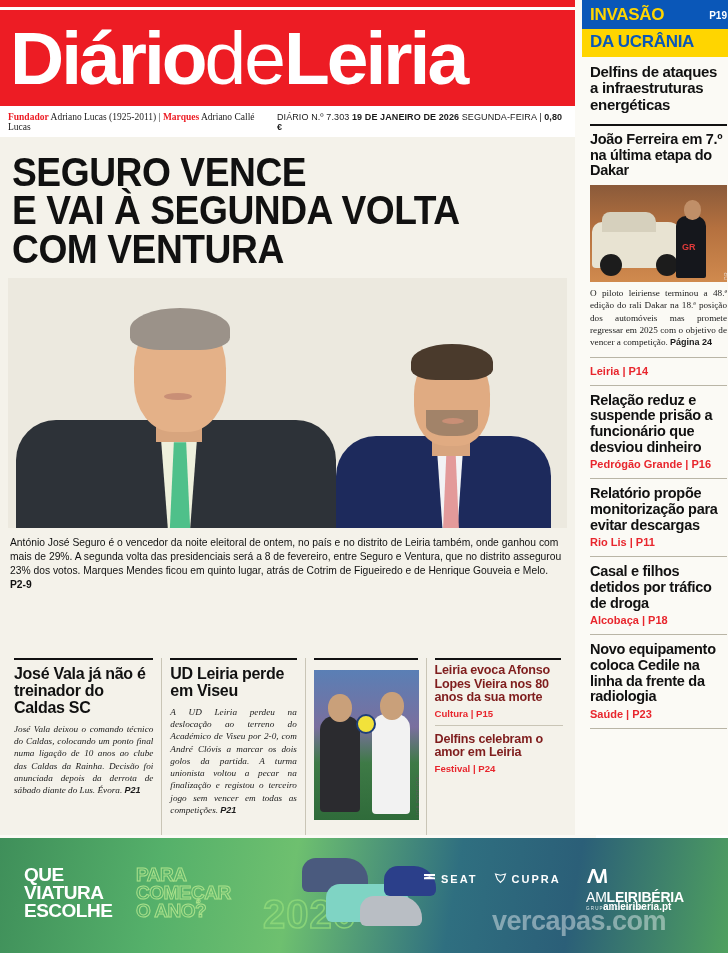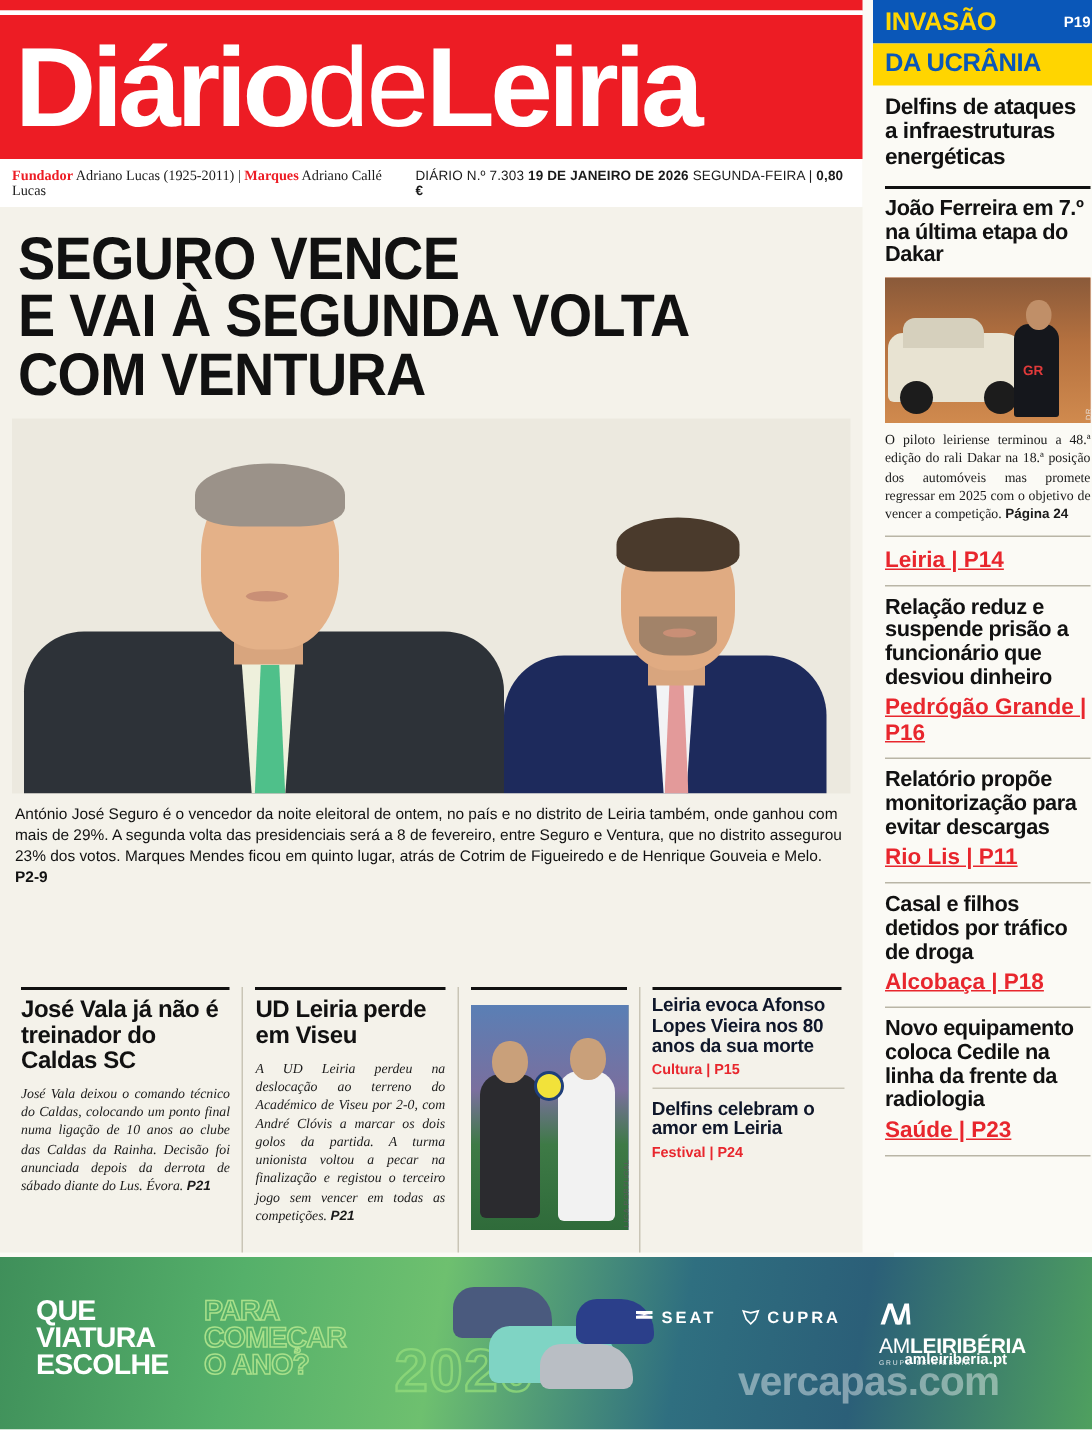--- a/index.html
+++ b/index.html
@@ -99,21 +99,21 @@
     background:#2b4c7a; overflow:hidden;
   }
   .credit-v {
     position:absolute; right:-2px; bottom:2px;
     writing-mode:vertical-rl; transform:rotate(180deg);
     font-size:5px; color:#5a5a5a; letter-spacing:0.4px;
   }
 
   .brief { padding:2px 0 6px 0; }
   .brief + .brief { border-top:1px solid #c9c5b6; padding-top:7px; }
-  .brief h4 { font-size:12.6px; line-height:1.08; font-weight:bold; color:#0f172a; letter-spacing:-0.2px; }
+  .brief h4 { font-size:12.6px; line-height:1.08; font-weight:bold; color:#7f1d1d; letter-spacing:-0.2px; }
   .kicker { font-size:9.6px; font-weight:bold; color:#e8262d; margin-top:3px; }
 
   
   .right-col {
     position:absolute; left:582px; top:0; width:153px; height:835px;
     background:#fbfaf5; padding:0 0 0 0;
   }
   .ua-blue {
     background:#0a57b8; padding:5px 8px 4px 8px;
     display:flex; justify-content:space-between; align-items:center;
@@ -139,21 +139,21 @@
     background:#c06a3a; overflow:hidden;
   }
   .dakar-photo .credit-v { color:#e8dcd2; }
   .r-body {
     font-size:9.2px; line-height:1.34; color:#1a1a1a;
     font-family:"Liberation Serif", serif; text-align:justify;
   }
   .r-body .ref { font-weight:bold; font-family:"Liberation Sans", sans-serif; font-size:9px; }
 
   .r-brief { }
-  .r-brief .kicker { font-size:15px;text-decoration:underline; }
+  .r-brief .kicker { font-size:11px; }
 
   
   .ad {
     position:absolute; left:0; top:838px; width:728px; height:115px;
     background:linear-gradient(100deg,#3f8f5a 0%,#55b06a 22%,#6ec06f 40%,#2f6f80 62%,#2b5f78 78%,#4fa05f 100%);
     overflow:hidden;
   }
   .ad-inner { position:absolute; inset:6px 8px 8px 8px; }
   .ad-left { position:absolute; left:16px; top:22px; }
   .ad-left .l1 {

